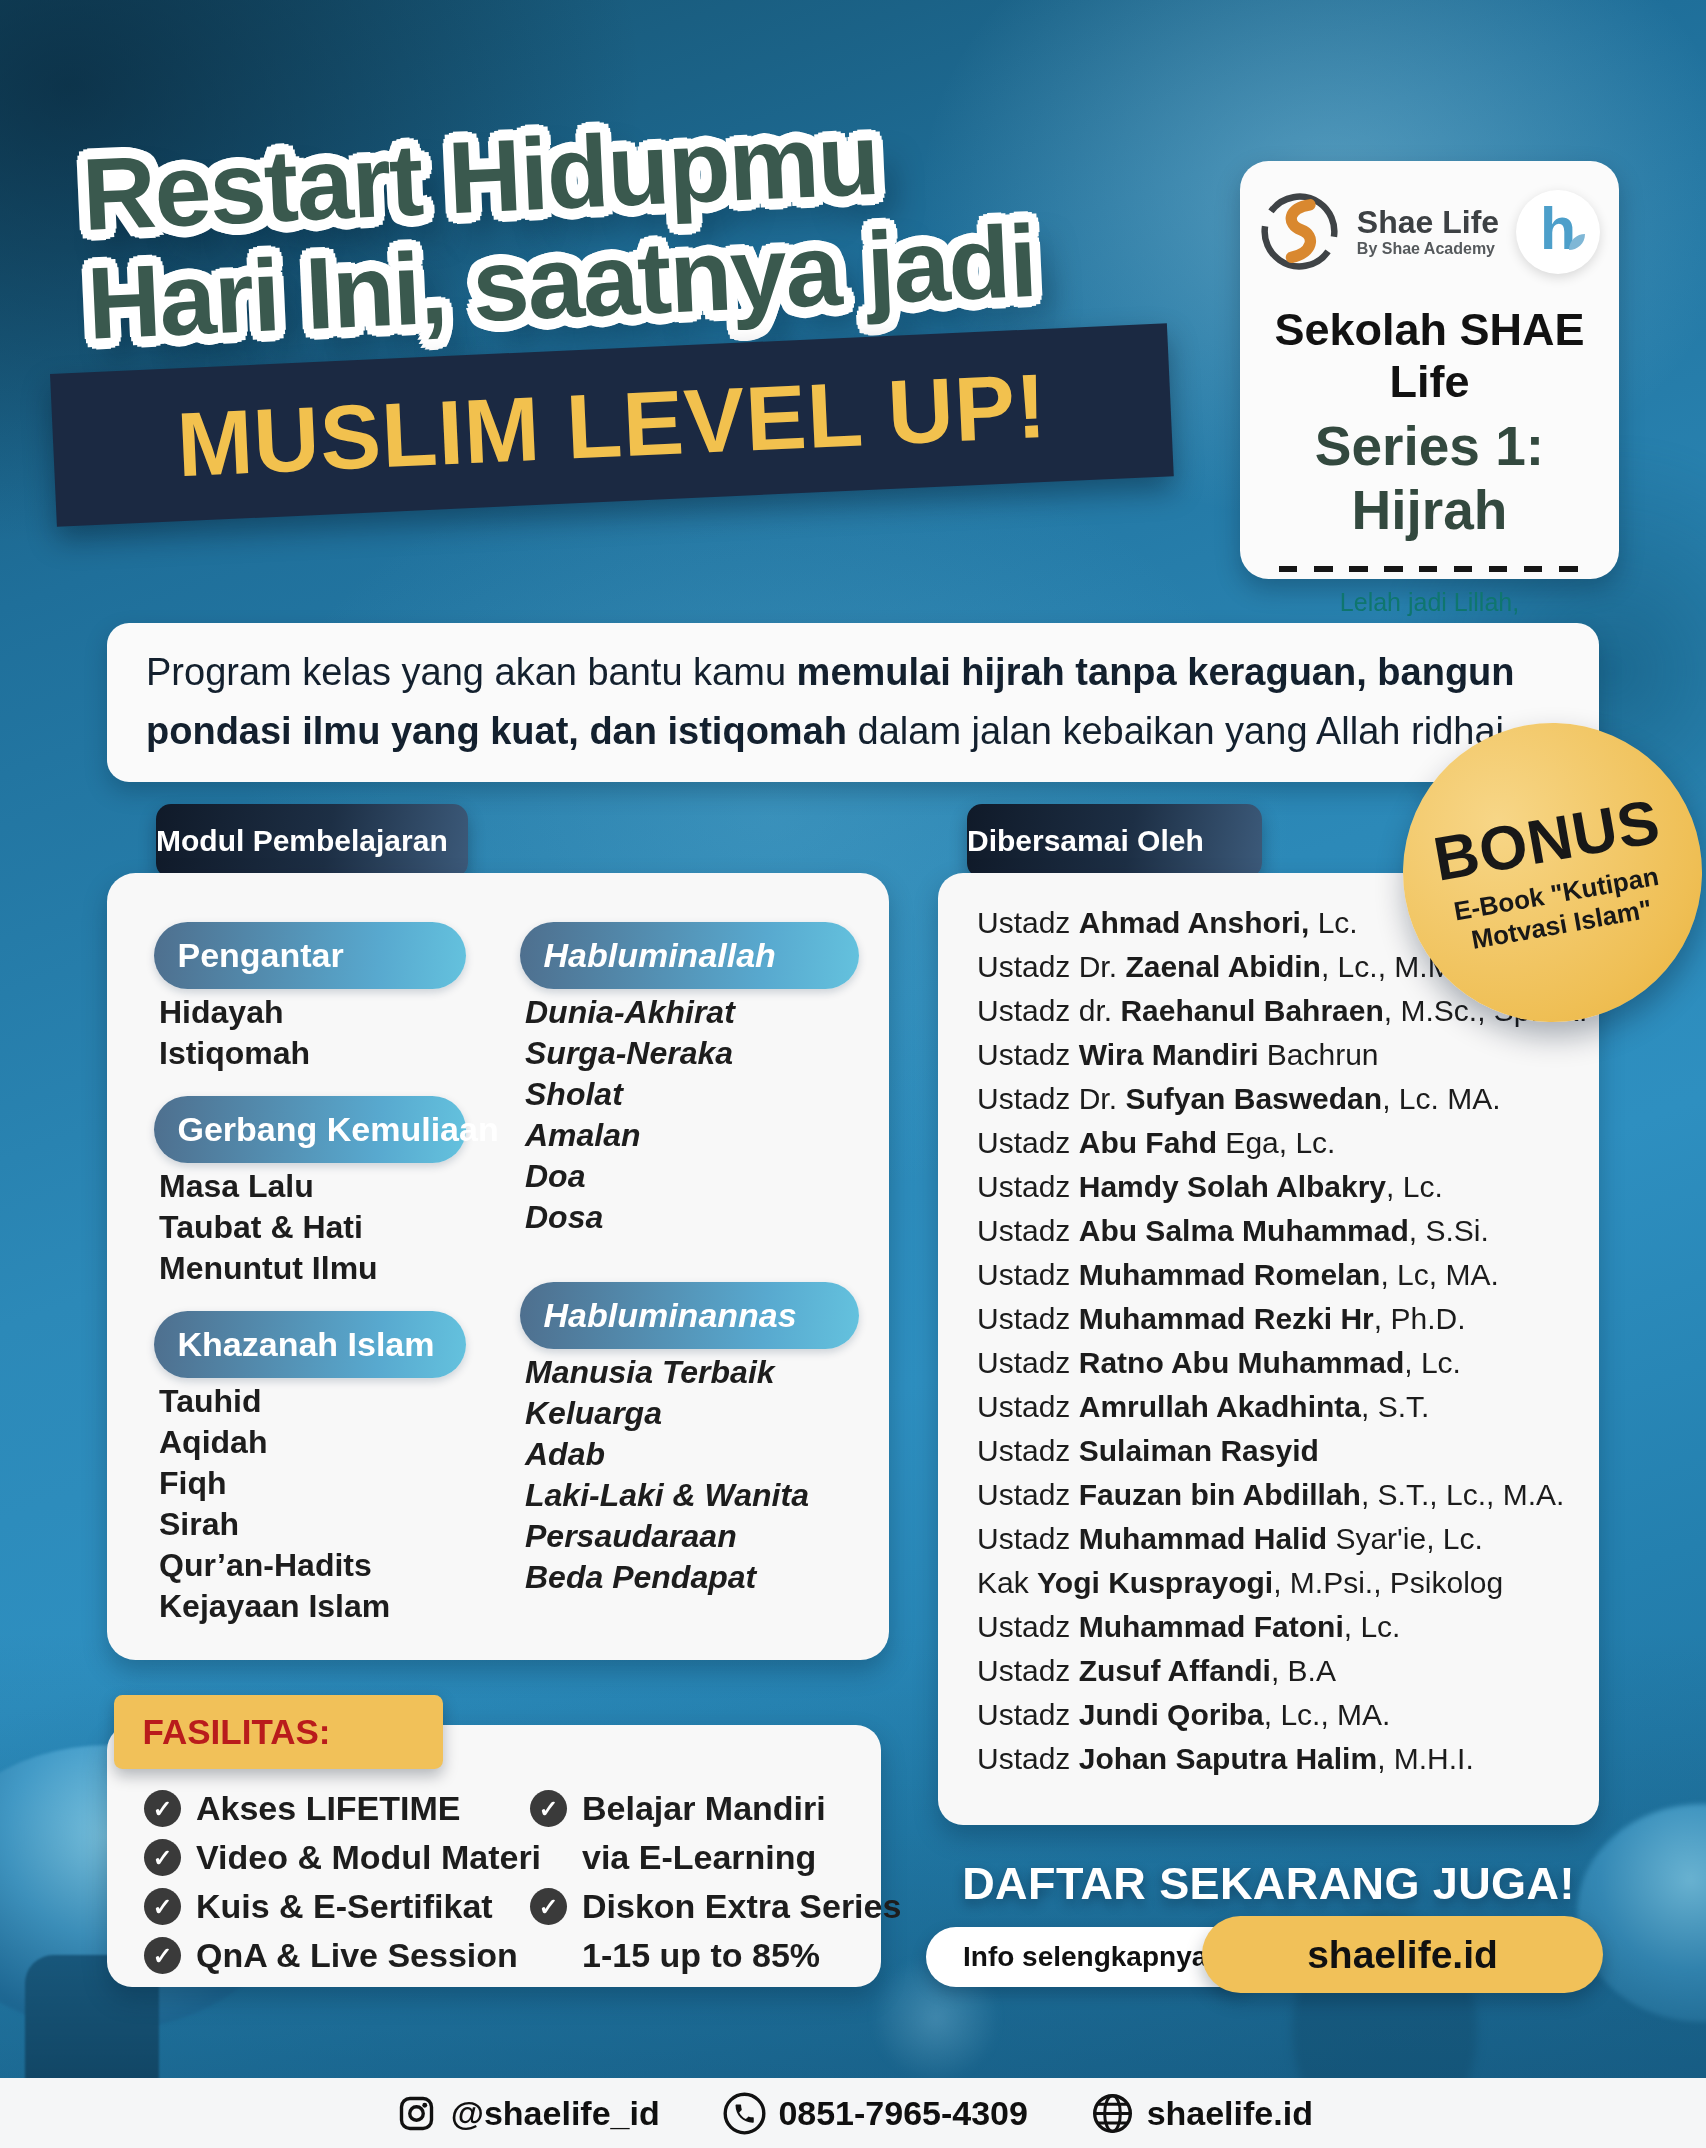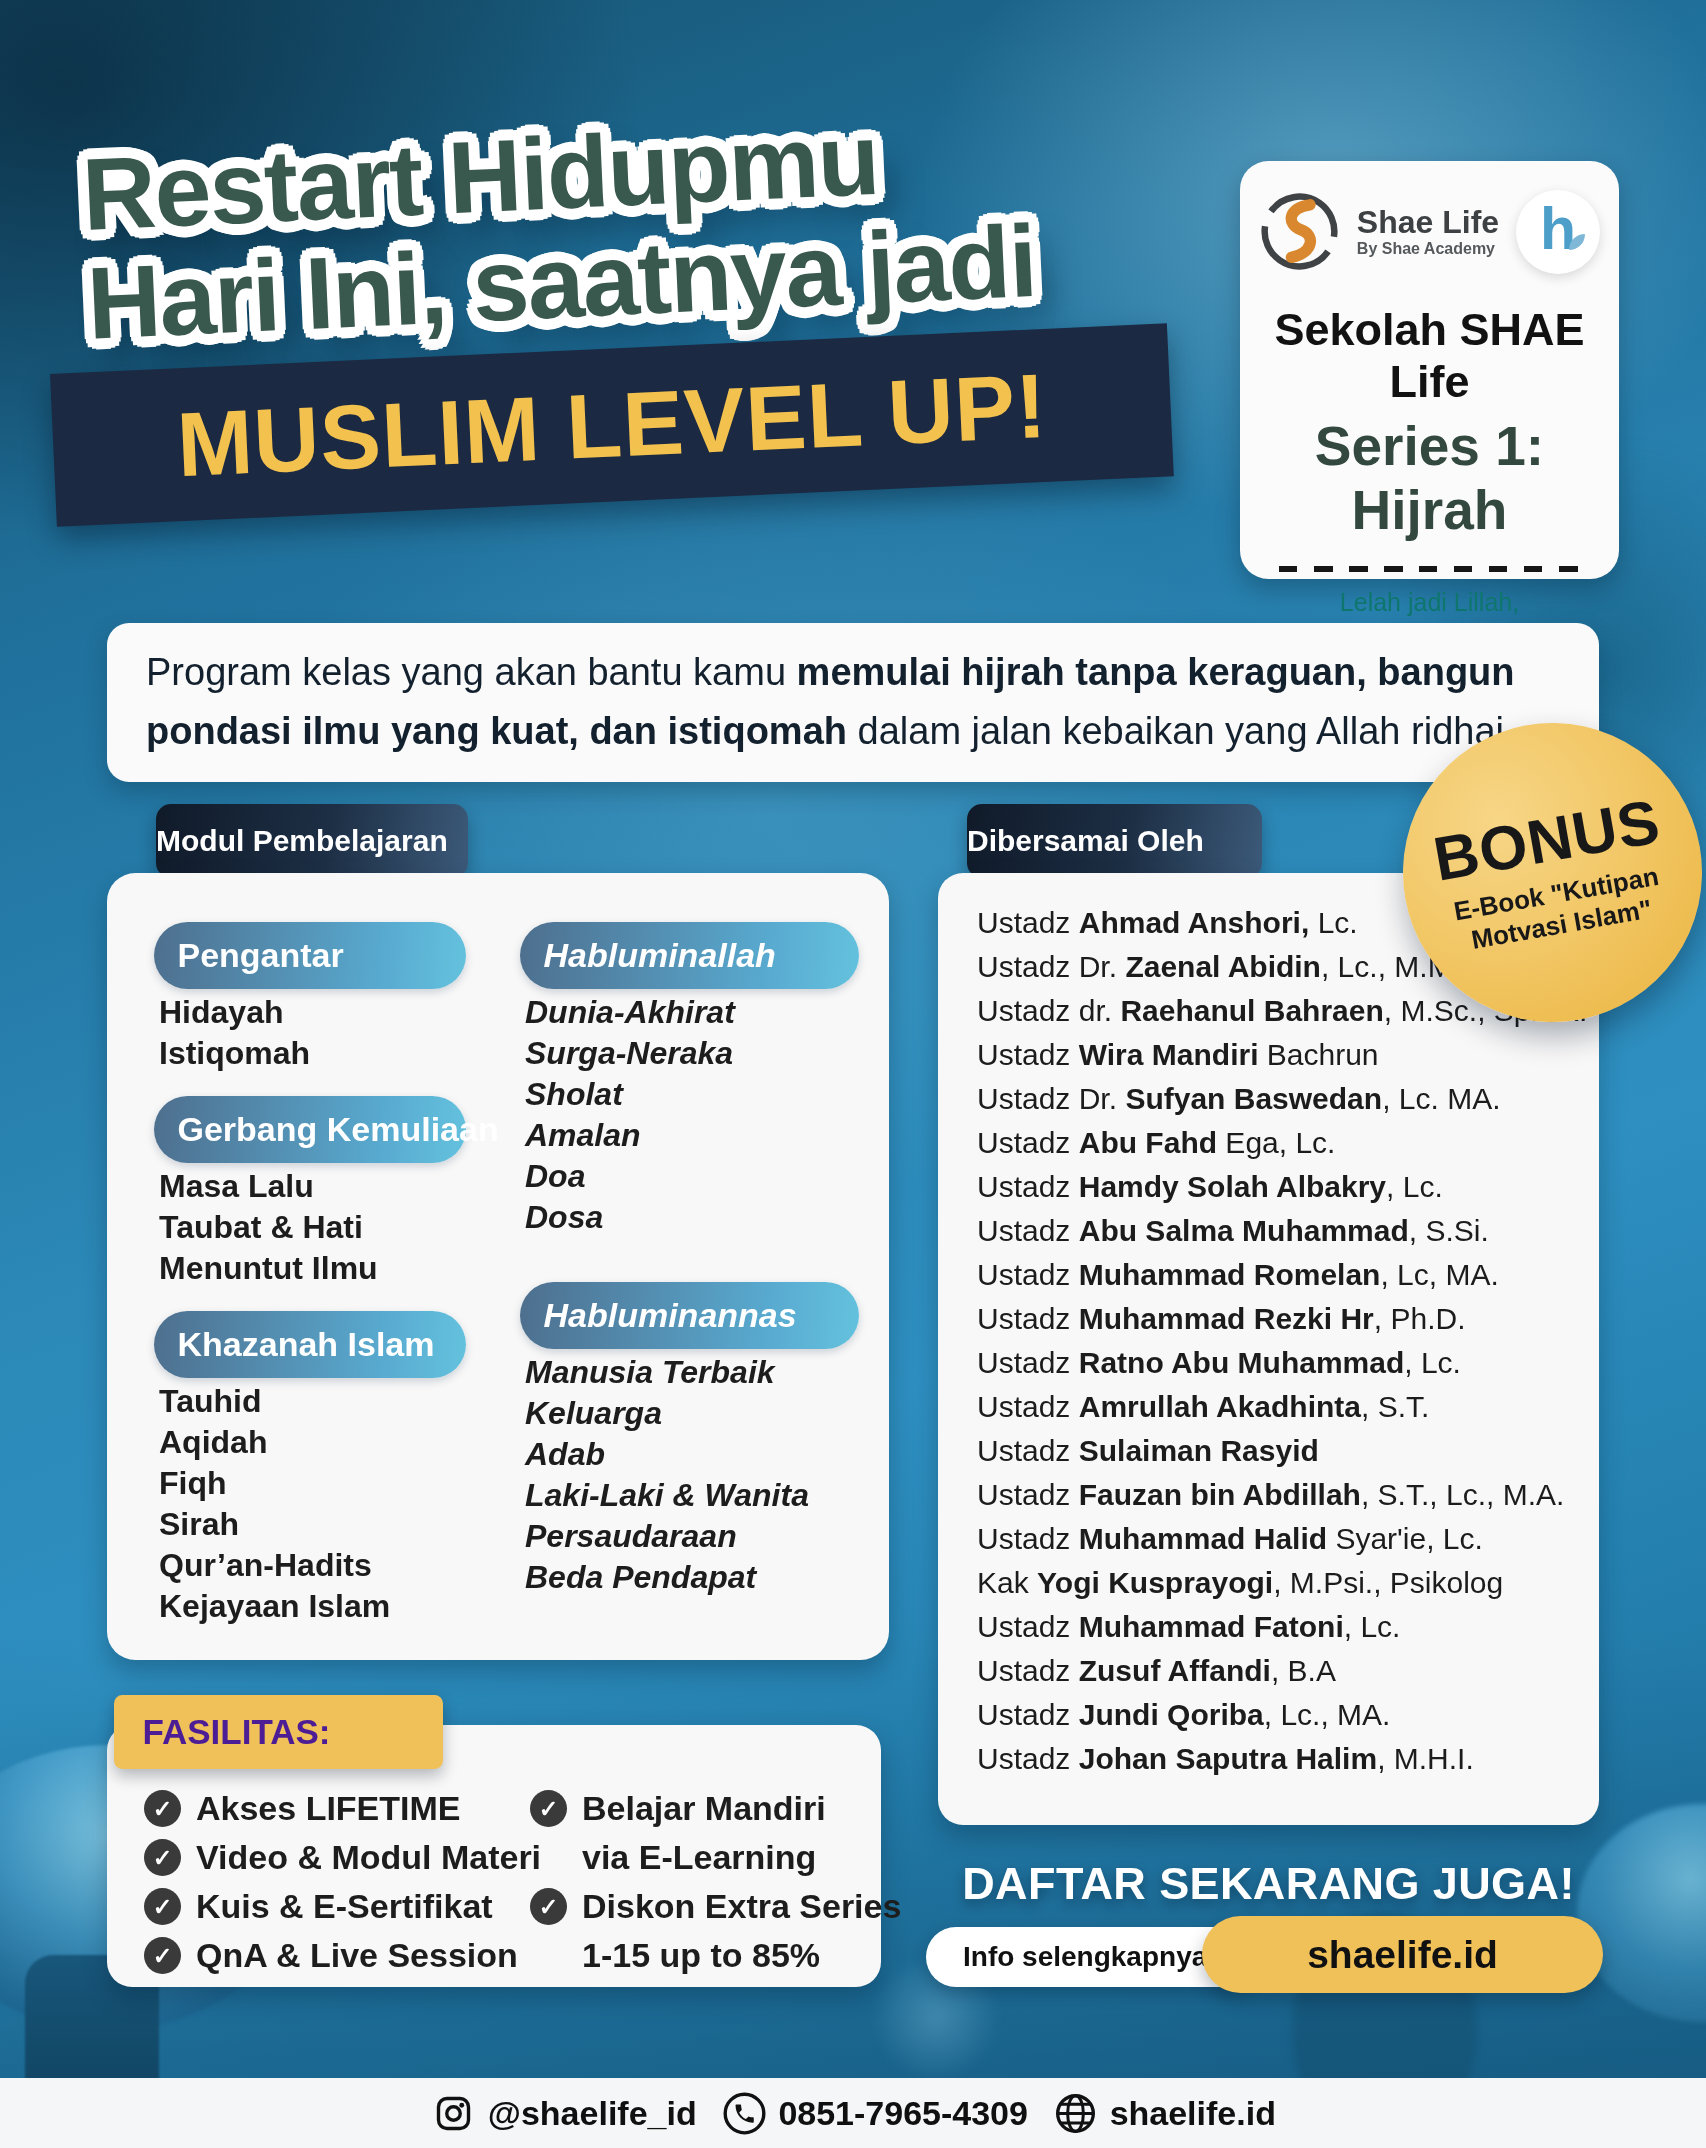--- a/index.html
+++ b/index.html
@@ -78,21 +78,21 @@
   .bonus-sub{font-size:26px;font-weight:700;line-height:31px;color:#181818;text-align:center;margin-top:3.4px;}
 
   
   .tab{position:absolute;height:74px;border-radius:15px;z-index:2;color:#fff;
        background:linear-gradient(100deg,#101a29 0%,#1d2f45 55%,#3c5a7a 100%);
        box-shadow:0 8.4px 17px rgba(0,15,30,.32);
        display:flex;align-items:center;justify-content:flex-start;
        font-size:30px;font-weight:700;box-sizing:border-box;}
   .tab-modules{left:156px;top:804px;width:312px;}
   .tab-mentors{left:967px;top:804px;width:295px;}
-  .tab-fas{left:114px;top:1695px;width:329px;height:74px;background:#f1c159;color:#4c1d95;
+  .tab-fas{left:114px;top:1695px;width:329px;height:74px;background:#f1c159;color:#b91c1c;
            border-radius:8.4px;justify-content:flex-start;padding-left:28.5px;
            font-size:35px;font-weight:800;z-index:4;box-shadow:0 6.7px 15px rgba(0,15,30,.28);}
 
   
   .card{position:absolute;background:#f8f8f8;border-radius:28.5px;z-index:3;
         box-shadow:0 11.7px 25px rgba(4,30,50,.28);}
   .modules-card{left:107px;top:873px;width:782px;height:787px;}
   .mcol{position:absolute;top:49px;}
   .mcol-a{left:47px;width:312px;}
   .mcol-b{left:413px;width:339px;font-style:italic;}
@@ -129,21 +129,21 @@
              text-shadow:0 5px 11.7px rgba(0,20,40,.4);white-space:nowrap;}
   .pill-info{position:absolute;left:926px;top:1927px;width:334px;height:60px;border-radius:30px;z-index:4;
              background:#fff;display:flex;align-items:center;padding-left:37px;box-sizing:border-box;
              font-size:28px;font-weight:700;color:#111;box-shadow:0 6.7px 15px rgba(0,20,40,.25);}
   .pill-site{position:absolute;left:1202px;top:1916px;width:401px;height:77px;border-radius:39px;z-index:5;
              background:#f1c159;display:flex;align-items:center;justify-content:center;
              font-size:39px;font-weight:800;color:#111;box-shadow:0 8.4px 17px rgba(0,20,40,.28);}
 
   
   .footer{position:absolute;left:0;top:2078px;width:1707px;height:70px;z-index:7;background:#f5f6f7;
-          display:flex;align-items:center;justify-content:center;gap:25px;}
+          display:flex;align-items:center;justify-content:center;gap:62px;}
   .fitem{display:flex;align-items:center;gap:11.7px;font-size:34px;font-weight:700;color:#101010;}
   .fitem svg{width:45px;height:45px;flex:0 0 auto;}
 </style>
 </head>
 <body>
 
 <div id="page">
 
   <div>
     <div class="bg bg-base"></div>

